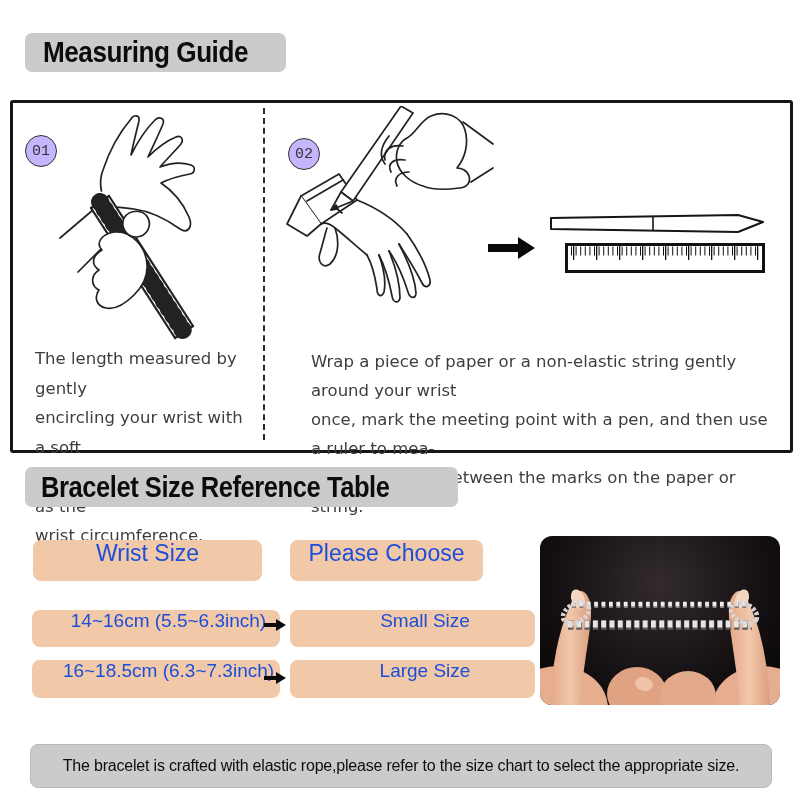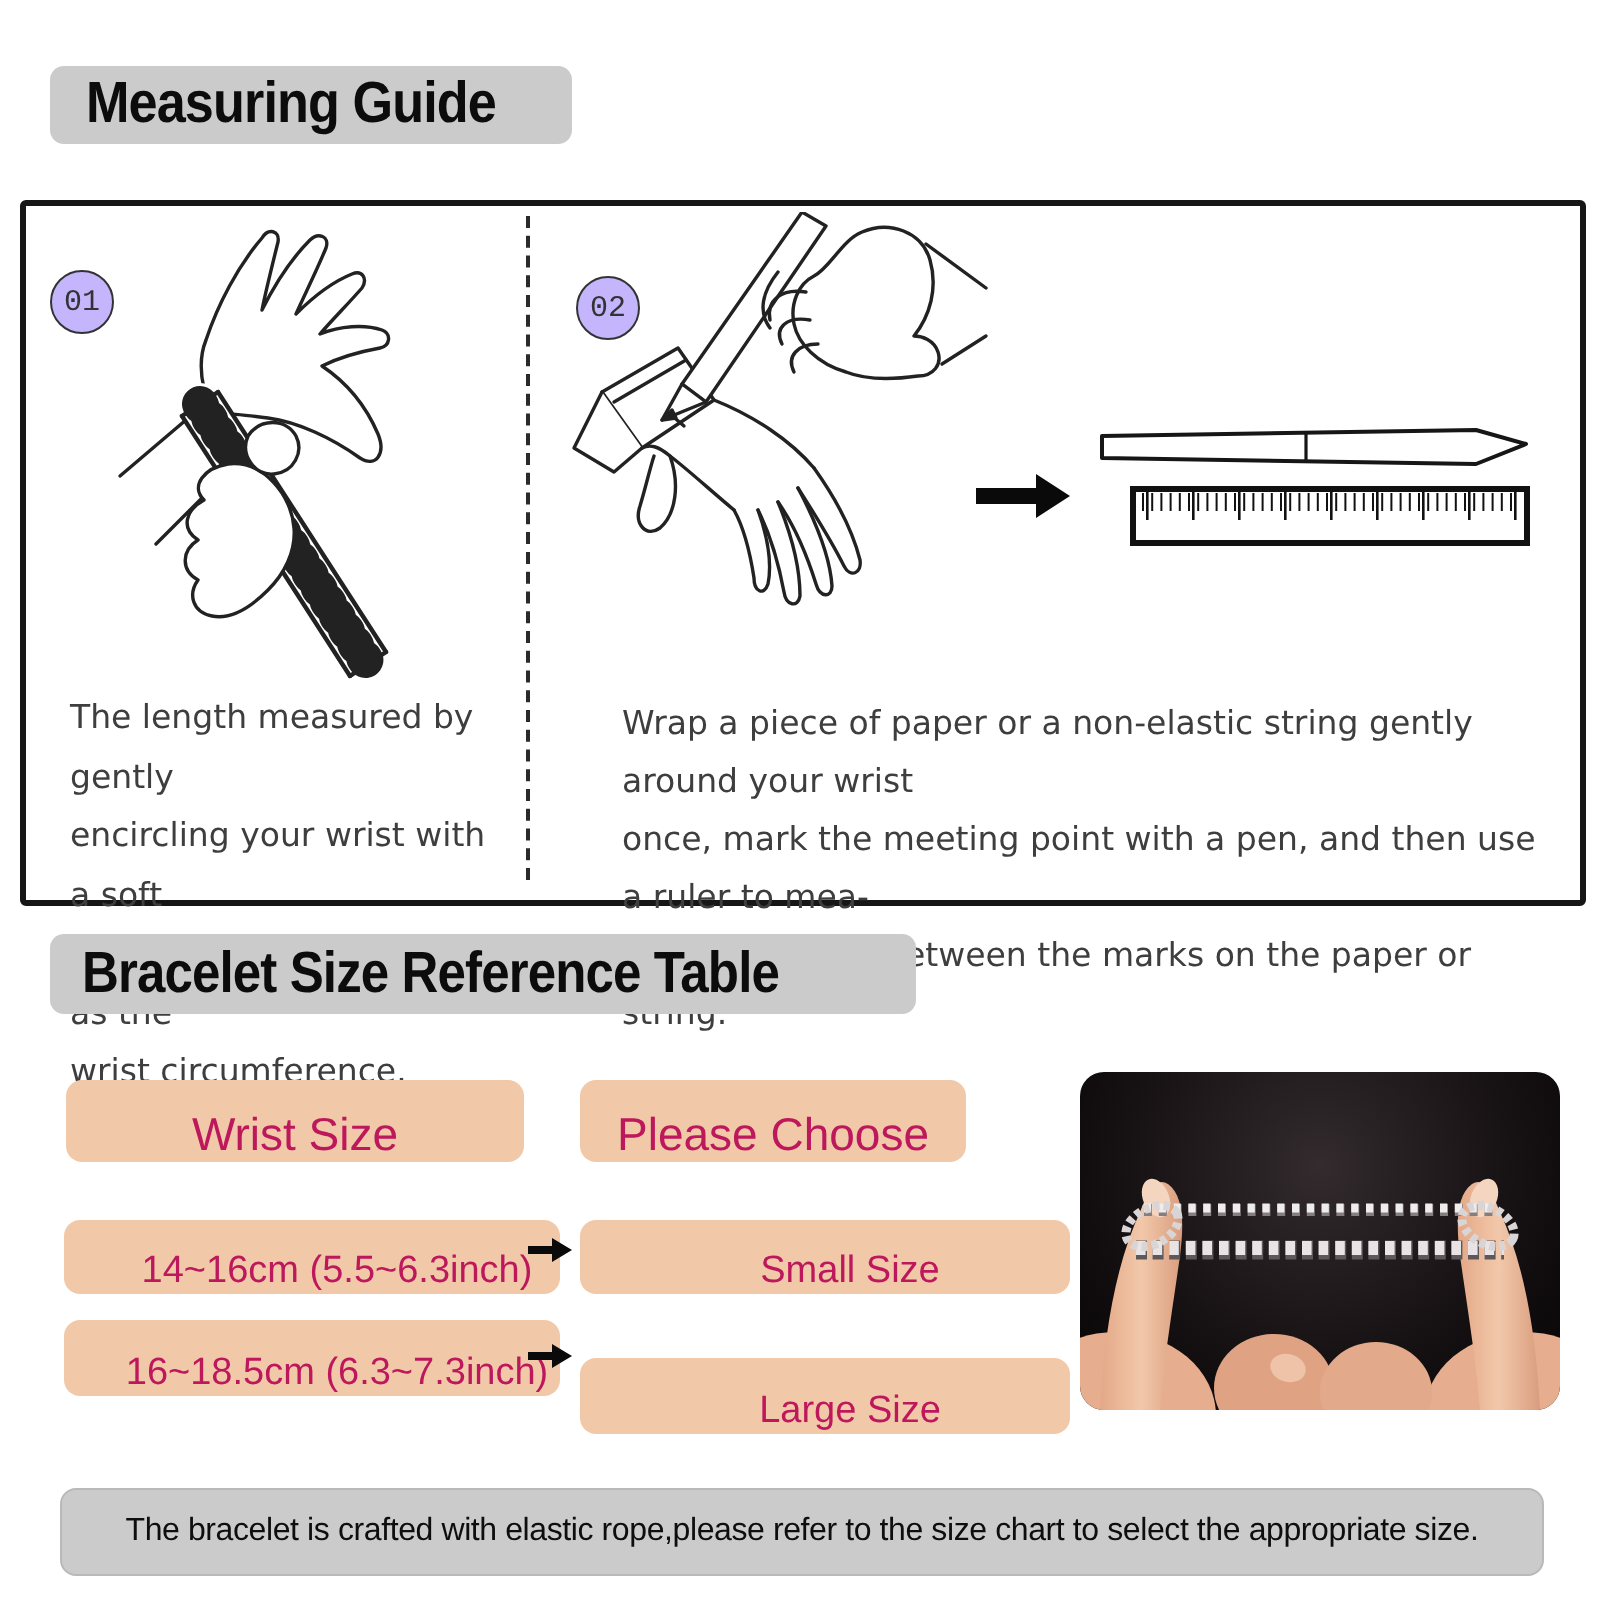--- a/index.html
+++ b/index.html
@@ -12,21 +12,21 @@
 
   
   .guide-box{left:10px;top:100px;width:777px;height:347px;border:3px solid #161616;border-radius:3px;background:#fff;}
   .divider{left:263px;top:108px;height:332px;width:0;border-left:2.5px dashed #2a2a2a;}
   .step-badge{position:absolute;width:30px;height:30px;border:1.6px solid #333;border-radius:50%;display:flex;align-items:center;justify-content:center;font-family:"Liberation Mono",monospace;font-size:15px;color:#333;background:#c4b5fd;}
   .caption{position:absolute;color:#3e3e3e;white-space:pre-line;font-family:"DejaVu Sans",sans-serif;}
   .cap1{left:35px;top:344px;width:215px;font-size:16.5px;line-height:29.5px;}
   .cap2{left:311px;top:347px;width:470px;font-size:16.5px;line-height:29px;}
 
   
-  .cell{position:absolute;background:var(--cell-bg,#f1c9a9);border-radius:8px;display:flex;align-items:flex-end;justify-content:center;color:#be185d;}
+  .cell{position:absolute;background:var(--cell-bg,#f1c9a9);border-radius:8px;display:flex;align-items:flex-start;justify-content:center;color:#1d4ed8;}
   .cell.hd{font-size:23px;}
   .cell.rw{font-size:19px;padding-left:25px;}
 
   
   .photo{left:540px;top:536px;width:240px;height:169px;border-radius:12px;overflow:hidden;background:radial-gradient(ellipse at 50% 28%, #332b2e 0%, #171214 55%, #060405 100%);}
   .photo-label{position:absolute;left:0;top:16px;width:100%;text-align:center;color:#fff;font-size:24px;letter-spacing:.5px;}
 
   
   .note{left:30px;top:744px;width:740px;height:42px;background:var(--note-bg,#cbcbcb);border:1px solid #b9b9b9;border-radius:8px;display:flex;align-items:center;justify-content:center;}
   .note .t{font-size:16px;color:#0e0e0e;letter-spacing:-.2px;white-space:nowrap;}
@@ -145,21 +145,21 @@
 <div class="cell rw" style="left:290px;top:610px;width:220px;height:37px;">
   <span>Small Size</span>
 </div>
 
 <div class="cell rw" style="left:32px;top:660px;width:223px;height:38px;">
   <span>16~18.5cm (6.3~7.3inch)</span>
 </div>
 <svg class="abs" style="left:264px;top:671px;" width="23" height="14" viewBox="0 0 23 14">
   <polygon points="0,5 12,5 12,1 22,7 12,13 12,9 0,9" fill="#0a0a0a"></polygon>
 </svg>
-<div class="cell rw" style="left:290px;top:660px;width:220px;height:38px;margin-top:19px;">
+<div class="cell rw" style="left:290px;top:660px;width:220px;height:38px;">
   <span>Large Size</span>
 </div>
 
 <div class="abs photo">
   <svg width="240" height="169" viewBox="0 0 240 169">
     <defs>
       <linearGradient id="skinL" x1="0" y1="0" x2="1" y2="0">
         <stop offset="0" stop-color="#e3a887"></stop>
           <stop offset=".5" stop-color="#f2c8aa"></stop>
           <stop offset="1" stop-color="#d99d7e"></stop>

